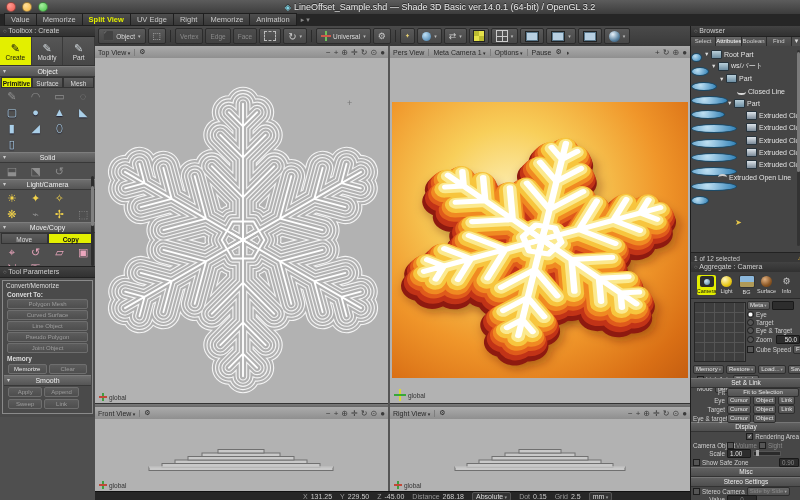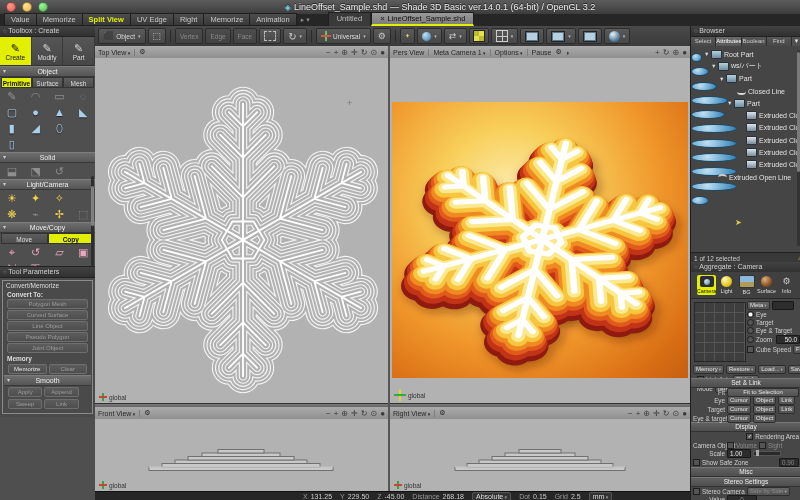--- a/index.html
+++ b/index.html
@@ -231,26 +231,20 @@
 
     <div class="ws-tab"><span>Value</span></div>
         <div class="ws-tab"><span>Memorize</span></div>
         <div class="ws-tab active"><span>Split View</span></div>
         <div class="ws-tab"><span>UV Edge</span></div>
         <div class="ws-tab"><span>Right</span></div>
         <div class="ws-tab"><span>Memorize</span></div>
         <div class="ws-tab"><span>Animation</span></div>
       </div>
     <span class="tab-extra">▸ ▾</span>
-    <div class="doc-tabs">
-      <div class="doc-tab"><span>Untitled</span></div>
-      <div class="doc-tab active">
-        <span class="close">×</span><span>LineOffset_Sample.shd</span>
-      </div>
-    </div>
   </div>
 
   <div id="toolbox" class="abs">
     <div class="p-hdr">Toolbox : Create</div>
     <div class="big-tabs">
 
     <div class="big-tab active">
         <span class="bt-ico">✎</span>
           <span>Create</span>
       </div>

